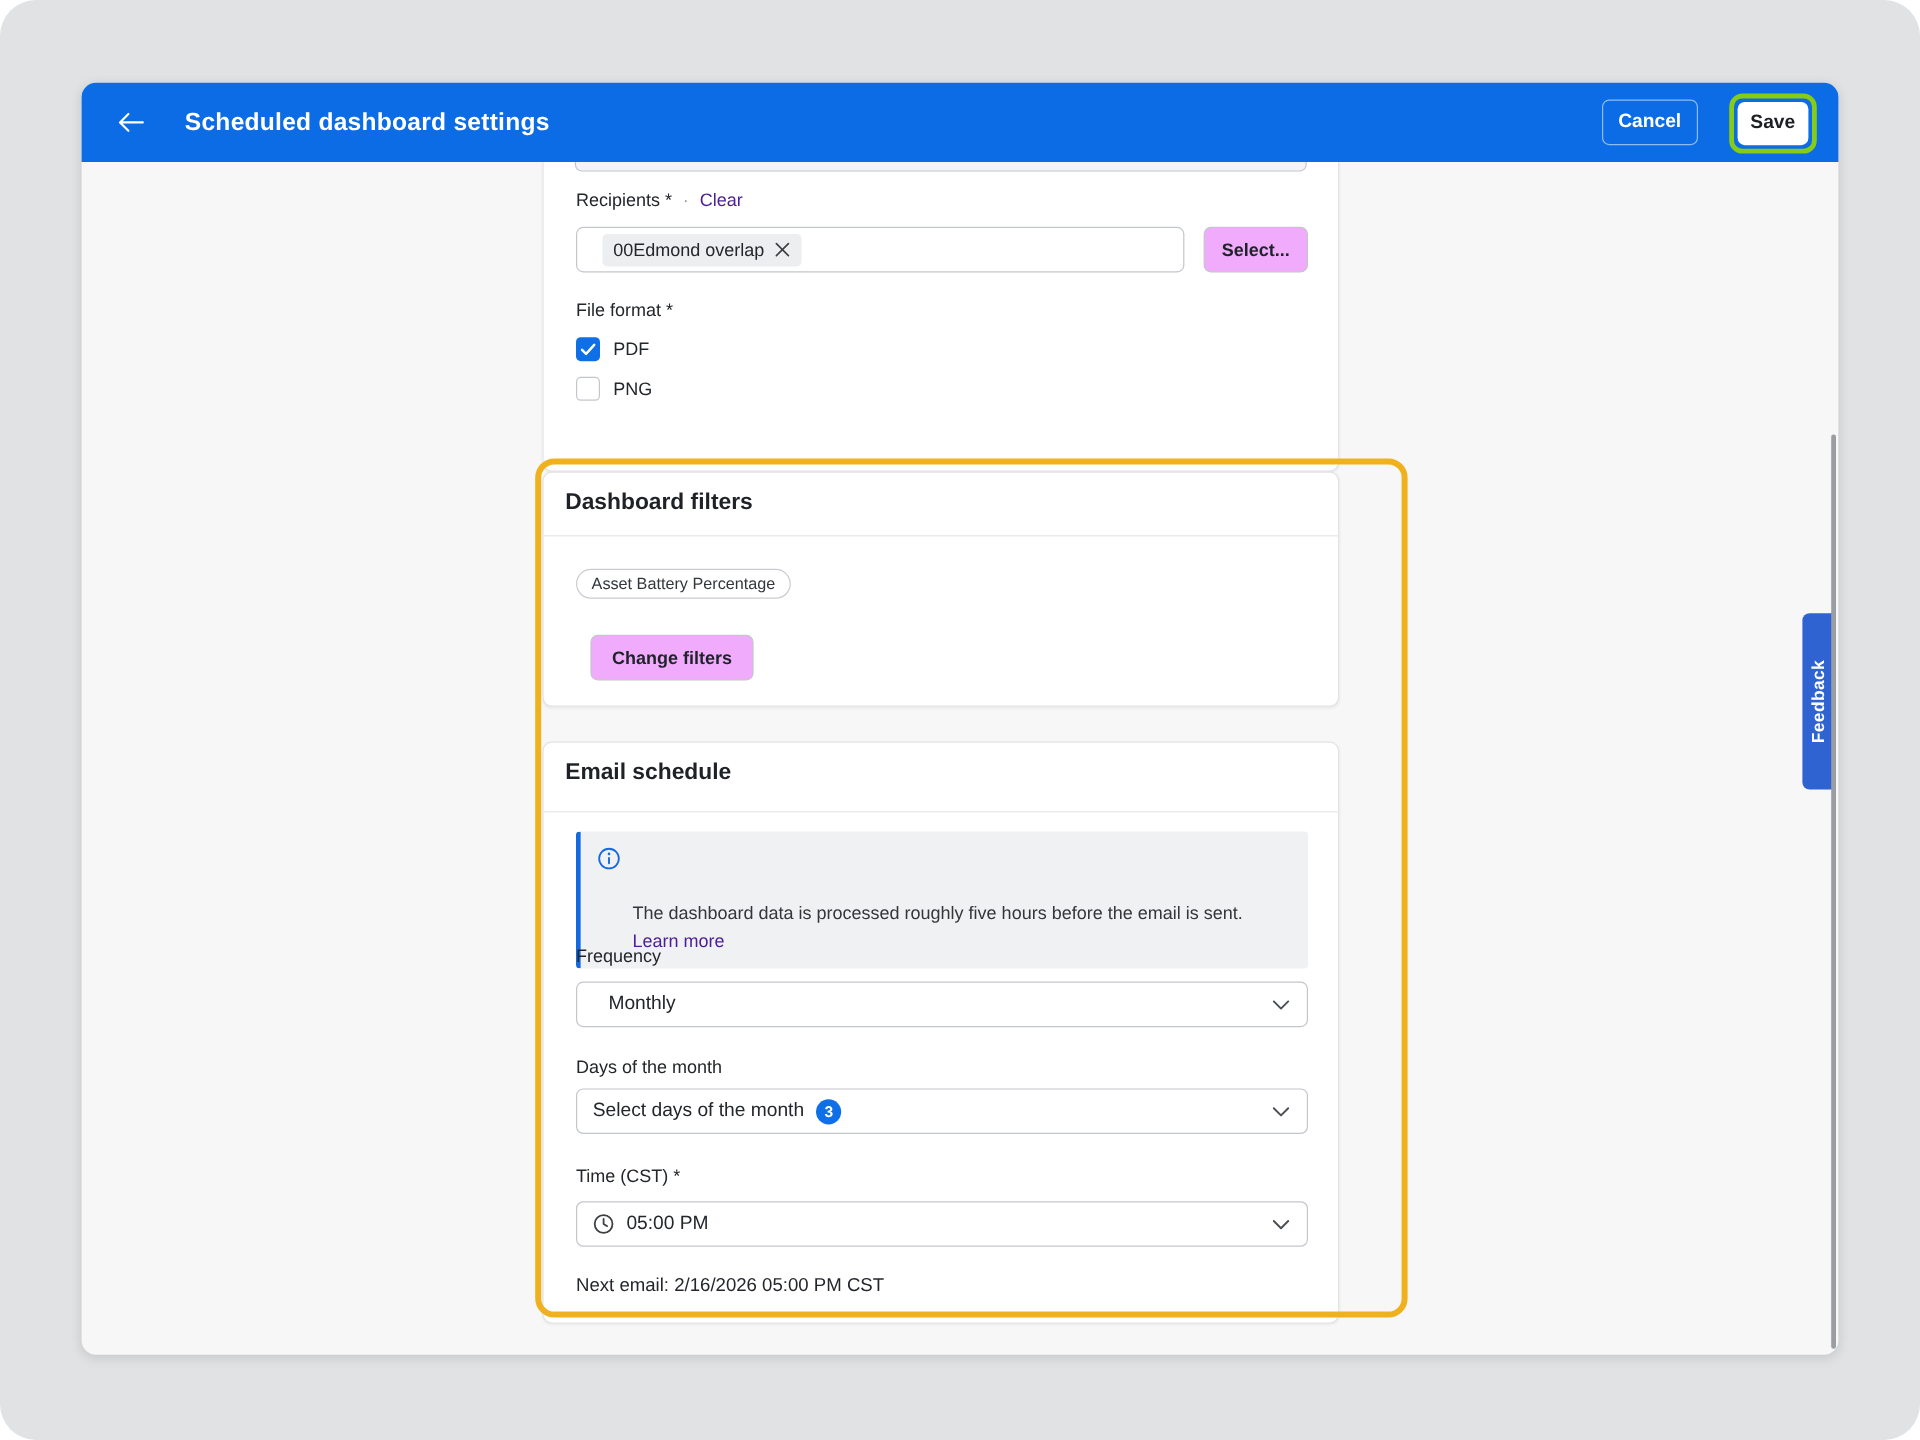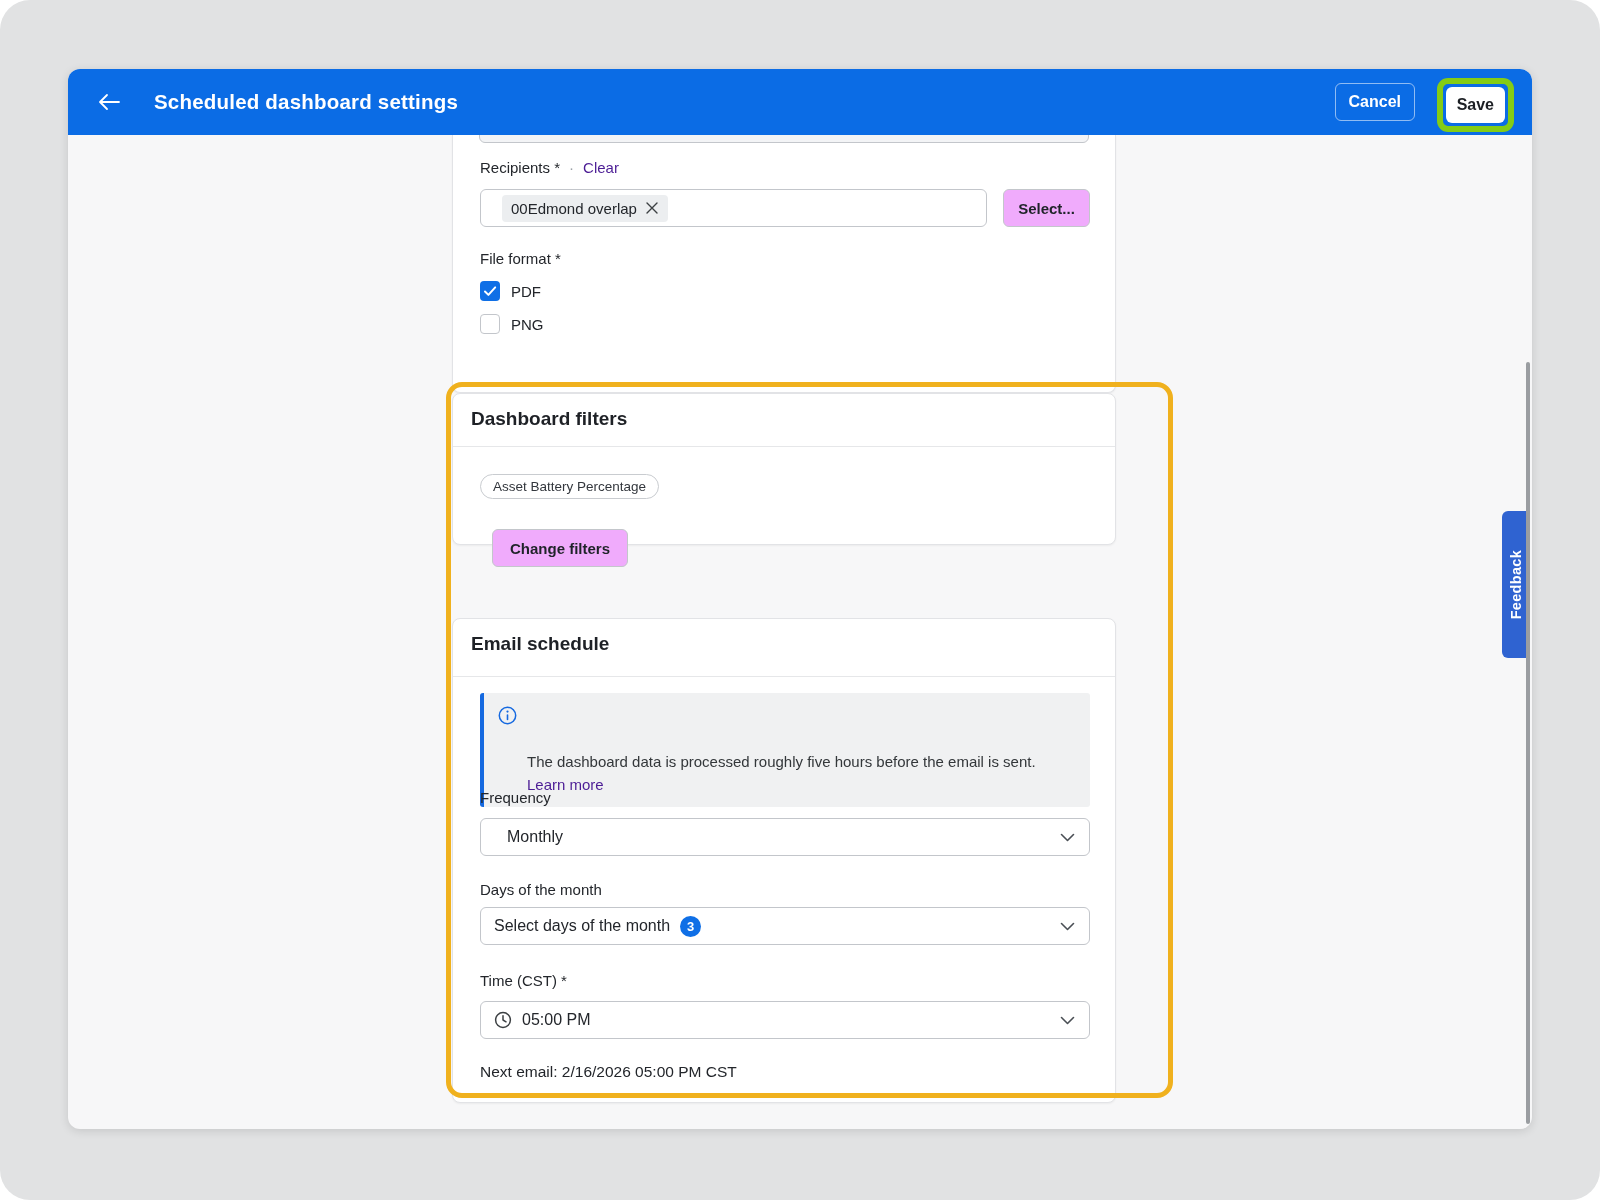--- a/index.html
+++ b/index.html
@@ -24,21 +24,21 @@
     position:absolute; left:86px; top:0; line-height:66px;
     color:#ffffff; font-size:20.5px; font-weight:bold; letter-spacing:.2px;
   }
   .cancel-btn {
     position:absolute; right:117px; top:14px; height:38px; padding:0 13px;
     background:transparent; border:1px solid rgba(255,255,255,.55); border-radius:6px;
     color:#ffffff; font-size:16px; font-weight:600; font-family:inherit; cursor:pointer;
   }
   .save-ring {
     position:absolute; right:18px; top:9px;
-    border:6px solid #84cc16; border-radius:11px; padding:3px;
+    border:4px solid #84cc16; border-radius:11px; padding:3px;
   }
   .save-btn {
     height:36px; padding:0 11px; background:#ffffff; border:none; border-radius:6px;
     color:#1c1f24; font-size:16px; font-weight:600; font-family:inherit; cursor:pointer;
   }
   
   .card {
     position:absolute; left:384px; width:664px; background:#ffffff;
     border:1px solid #e2e3e6; border-radius:8px;
     box-shadow:0 1px 2px rgba(0,0,0,.05);
@@ -69,21 +69,21 @@
     position:absolute; left:550px; top:54px; width:87px; height:38px;
     background:#f0abfc; border:1px solid #c3c6cb; border-radius:6px;
     font-size:15px; font-weight:600; color:#1f2329; font-family:inherit; cursor:pointer;
   }
   .ff-label { position:absolute; left:27px; top:115px; }
   .cb-row { position:absolute; left:27px; display:flex; align-items:center; gap:11px; cursor:pointer; }
   .cb { width:20px; height:20px; border-radius:4px; }
   .cb.on { background:#0f6fe6; }
   .cb.off { background:#ffffff; border:1px solid #c3c6cb; }
   
-  .card2 { top:324px; height:152px; }
+  .card2 { top:324px; height:196px; }
   .card2 .card-divider { top:52px; }
   .filter-pill {
     position:absolute; left:27px; top:80px; height:25px; padding:0 12px;
     display:flex; align-items:center; border:1px solid #c9ccd0; border-radius:13px;
     font-size:13.5px; color:#33373d; background:#ffffff;
   }
   .change-filters-btn {
     position:absolute; left:27px; top:135px; height:38px; padding:0 17px;
     background:#f0abfc; border:1px solid #c3c6cb; border-radius:6px;
     font-size:15px; font-weight:600; color:#1f2329; font-family:inherit; cursor:pointer;margin-left:12px;

